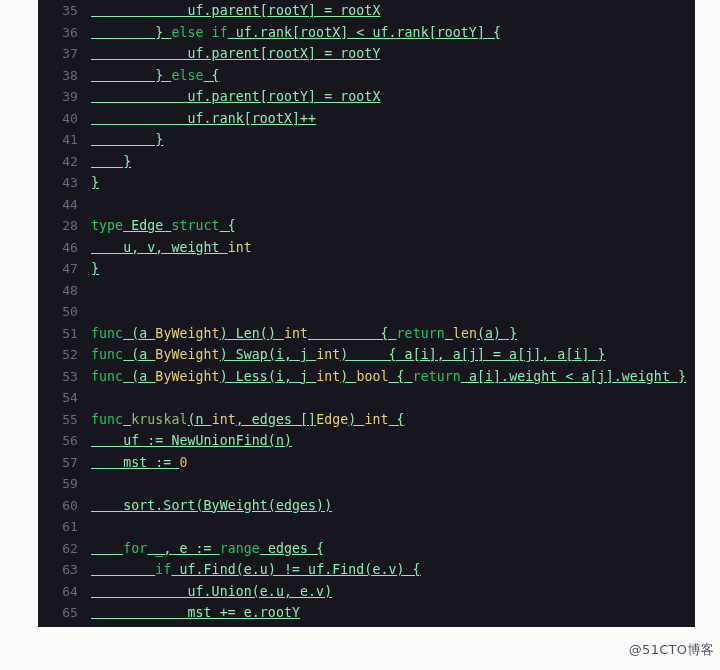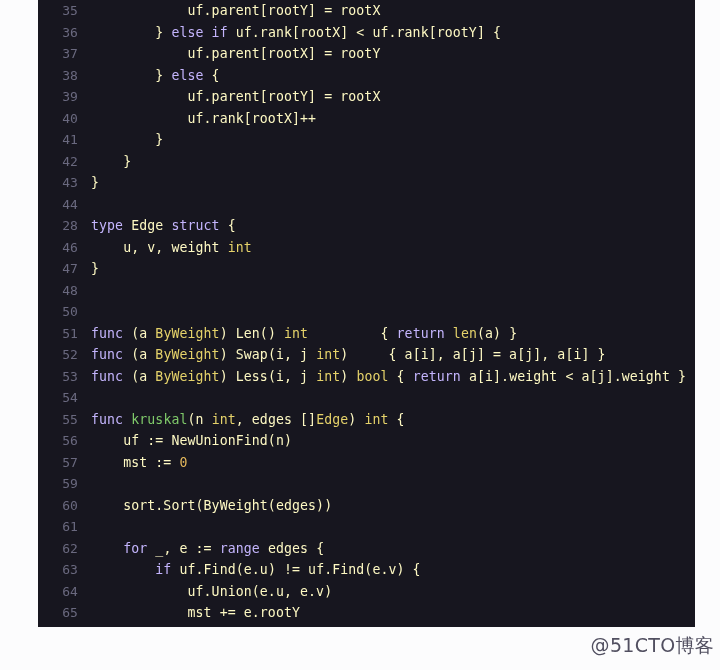--- a/index.html
+++ b/index.html
@@ -59,25 +59,25 @@
     font-size: 13px;
     user-select: none;
   }
 
   .lc {
     flex: 1 1 auto;
     color: #e6e6ef;
   }
 
   
-  .kw   { color: #c4b5fd; }   
+  .kw   { color: #22c55e; }   
   .typ  { color: #e5d26a; }   
   .fn   { color: #7fc96a; }   
   .num  { color: #e5b95c; }   
-  .pl   { color: #fef9c3; }   
+  .pl   { color: #86efac; text-decoration: underline; }   
 
   
   #hscrollbar-track {
     position: absolute;
     left: 22px;
     bottom: 0;
     width: 673px;
     height: 7px;
     background: #26252f;
   }
@@ -91,21 +91,21 @@
     border-radius: 4px;
   }
 
   
   #watermark {
     position: absolute;
     right: 6px;
     bottom: 11px;
     color: #514f60;
     font-family: "DejaVu Sans", "Liberation Sans", sans-serif;
-    font-size: 19px;
+    font-size: 13px;
     letter-spacing: 0.3px;
     user-select: none;
     pointer-events: none;
   }
 
   #left-margin {
     position: absolute;
     left: 0; top: 0;
     width: 22px; height: 670px;
     background: #fcfcfd;

